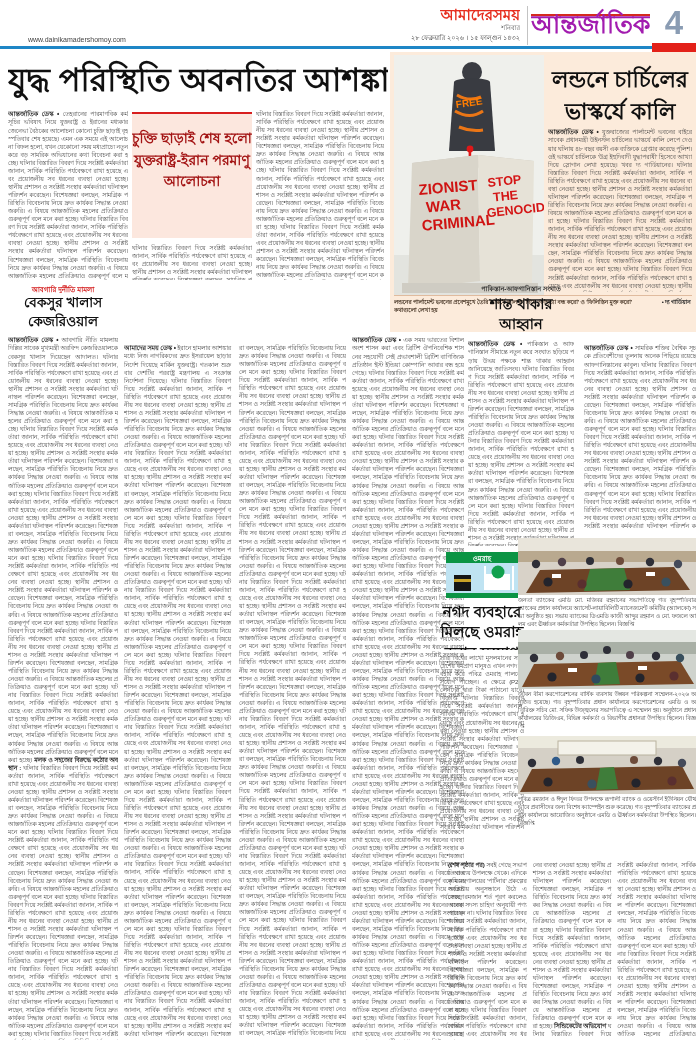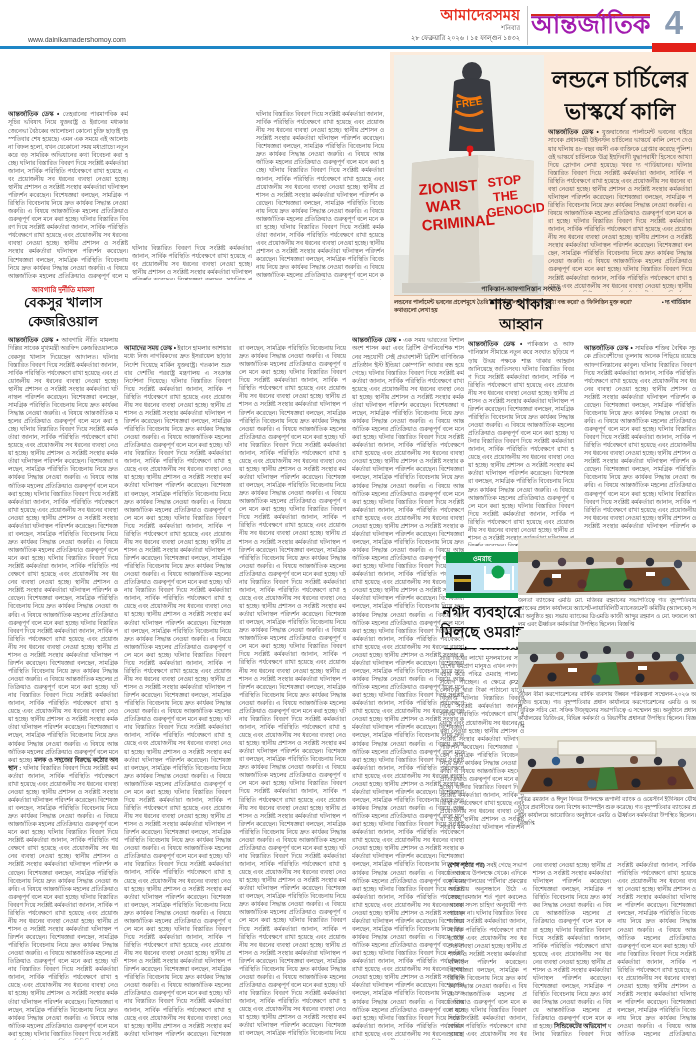--- a/index.html
+++ b/index.html
@@ -29,27 +29,31 @@
     <div class="abs" style="left:388px;top:23px;width:132px;height:9px;font-size:6.5px;color:#555;text-align:right;">শনিবার</div>
     <div class="abs" style="left:360px;top:33px;width:160px;height:10px;font-size:6.5px;color:#333;text-align:right;">২৮ ফেব্রুয়ারি ২০২৬ । ১৫ ফাল্গুন ১৪৩২</div>
     <div class="abs" style="left:527px;top:6px;width:1px;height:39px;background:#c3c3c3;"></div>
     <div class="abs" style="left:531px;top:14px;width:119px;height:1.6px;background:#d42a1e;z-index:1;"></div>
     <div class="abs" style="left:531px;top:4px;width:119px;height:40px;font-size:25px;font-weight:800;color:#a21caf;text-align:center;z-index:2;line-height:40px;">আন্তর্জাতিক</div>
     <div class="abs" style="left:652px;top:0;width:44px;height:46px;font-size:33px;font-weight:800;color:#8a9cb3;text-align:center;line-height:46px;">4</div>
     <div class="abs rule-blue" style="left:0;top:46px;width:652px;height:2.6px;"></div>
     <div class="abs block-red" style="left:652px;top:43px;width:44px;height:9px;"></div>
   </div>
 
+  <div class="abs hl" style="left:8px;top:54px;width:380px;height:52px;font-size:32px;line-height:52px;white-space:nowrap;">যুদ্ধ পরিস্থিতি অবনতির আশঙ্কা</div>
 
   <div class="abs bt" style="left:8px;top:110px;width:120px;height:170px;">
     <span class="by" style="font-size:6.5px;">আন্তর্জাতিক ডেস্ক •</span>
     <span>তেহরানের পারমাণবিক কর্মসূচির ভবিষ্যৎ নিয়ে যুক্তরাষ্ট্র ও ইরানের মধ্যকার জেনেভা বৈঠকের আলোচনা কোনো চুক্তি ছাড়াই বৃহস্পতিবার শেষ হয়েছে। এমন এক সময়ে এই আলোচনা বিফল হলো, যখন যেকোনো সময় মধ্যপ্রাচ্যে নতুন করে বড় সামরিক অভিযানের কথা বিবেচনা করা হচ্ছে।</span>
     <span> ঘটনার বিস্তারিত বিবরণ দিয়ে সংশ্লিষ্ট কর্মকর্তারা জানান, সার্বিক পরিস্থিতি পর্যবেক্ষণে রাখা হয়েছে এবং প্রয়োজনীয় সব ধরনের ব্যবস্থা নেওয়া হচ্ছে। স্থানীয় প্রশাসন ও সংশ্লিষ্ট সংস্থার কর্মকর্তারা ঘটনাস্থল পরিদর্শন করেছেন। বিশেষজ্ঞরা বলছেন, সামগ্রিক পরিস্থিতি বিবেচনায় নিয়ে দ্রুত কার্যকর সিদ্ধান্ত নেওয়া জরুরি। এ বিষয়ে আন্তর্জাতিক মহলের প্রতিক্রিয়াও গুরুত্বপূর্ণ বলে মনে করা হচ্ছে। ঘটনার বিস্তারিত বিবরণ দিয়ে সংশ্লিষ্ট কর্মকর্তারা জানান, সার্বিক পরিস্থিতি পর্যবেক্ষণে রাখা হয়েছে এবং প্রয়োজনীয় সব ধরনের ব্যবস্থা নেওয়া হচ্ছে। স্থানীয় প্রশাসন ও সংশ্লিষ্ট সংস্থার কর্মকর্তারা ঘটনাস্থল পরিদর্শন করেছেন। বিশেষজ্ঞরা বলছেন, সামগ্রিক পরিস্থিতি বিবেচনায় নিয়ে দ্রুত কার্যকর সিদ্ধান্ত নেওয়া জরুরি। এ বিষয়ে আন্তর্জাতিক মহলের প্রতিক্রিয়াও গুরুত্বপূর্ণ বলে মনে করা হচ্ছে।</span>
   </div>
 
+  <div class="abs quote" style="left:132px;top:112px;width:120px;height:126px;font-size:14px;line-height:1.55;padding-top:14px;box-sizing:border-box;">
+    <span>চুক্তি ছাড়াই শেষ হলো যুক্তরাষ্ট্র-ইরান পরমাণু আলোচনা</span>
+  </div>
   <div class="abs bt" style="left:132px;top:244px;width:120px;height:36px;"> ঘটনার বিস্তারিত বিবরণ দিয়ে সংশ্লিষ্ট কর্মকর্তারা জানান, সার্বিক পরিস্থিতি পর্যবেক্ষণে রাখা হয়েছে এবং প্রয়োজনীয় সব ধরনের ব্যবস্থা নেওয়া হচ্ছে। স্থানীয় প্রশাসন ও সংশ্লিষ্ট সংস্থার কর্মকর্তারা ঘটনাস্থল পরিদর্শন করেছেন। বিশেষজ্ঞরা বলছেন, সামগ্রিক পরিস্থিতি বিবেচনায় নিয়ে দ্রুত কার্যকর সিদ্ধান্ত নেওয়া জরুরি। এ বিষয়ে আন্তর্জাতিক মহলের প্রতিক্রিয়াও গুরুত্বপূর্ণ বলে মনে করা হচ্ছে। ঘটনার বিস্তারিত বিবরণ দিয়ে সংশ্লিষ্ট কর্মকর্তারা জানান, সার্বিক পরিস্থিতি পর্যবেক্ষণে রাখা হয়েছে এবং প্রয়োজনীয় সব ধরনের ব্যবস্থা নেওয়া হচ্ছে। স্থানীয় প্রশাসন ও সংশ্লিষ্ট সংস্থার কর্মকর্তারা ঘটনাস্থল পরিদর্শন করেছেন। বিশেষজ্ঞরা বলছেন, সামগ্রিক পরিস্থিতি বিবেচনায় নিয়ে দ্রুত কার্যকর সিদ্ধান্ত নেওয়া জরুরি। এ বিষয়ে আন্তর্জাতিক মহলের প্রতিক্রিয়াও গুরুত্বপূর্ণ বলে মনে করা হচ্ছে।</div>
 
   <div class="abs bt" style="left:256px;top:110px;width:128px;height:170px;"> ঘটনার বিস্তারিত বিবরণ দিয়ে সংশ্লিষ্ট কর্মকর্তারা জানান, সার্বিক পরিস্থিতি পর্যবেক্ষণে রাখা হয়েছে এবং প্রয়োজনীয় সব ধরনের ব্যবস্থা নেওয়া হচ্ছে। স্থানীয় প্রশাসন ও সংশ্লিষ্ট সংস্থার কর্মকর্তারা ঘটনাস্থল পরিদর্শন করেছেন। বিশেষজ্ঞরা বলছেন, সামগ্রিক পরিস্থিতি বিবেচনায় নিয়ে দ্রুত কার্যকর সিদ্ধান্ত নেওয়া জরুরি। এ বিষয়ে আন্তর্জাতিক মহলের প্রতিক্রিয়াও গুরুত্বপূর্ণ বলে মনে করা হচ্ছে। ঘটনার বিস্তারিত বিবরণ দিয়ে সংশ্লিষ্ট কর্মকর্তারা জানান, সার্বিক পরিস্থিতি পর্যবেক্ষণে রাখা হয়েছে এবং প্রয়োজনীয় সব ধরনের ব্যবস্থা নেওয়া হচ্ছে। স্থানীয় প্রশাসন ও সংশ্লিষ্ট সংস্থার কর্মকর্তারা ঘটনাস্থল পরিদর্শন করেছেন। বিশেষজ্ঞরা বলছেন, সামগ্রিক পরিস্থিতি বিবেচনায় নিয়ে দ্রুত কার্যকর সিদ্ধান্ত নেওয়া জরুরি। এ বিষয়ে আন্তর্জাতিক মহলের প্রতিক্রিয়াও গুরুত্বপূর্ণ বলে মনে করা হচ্ছে। ঘটনার বিস্তারিত বিবরণ দিয়ে সংশ্লিষ্ট কর্মকর্তারা জানান, সার্বিক পরিস্থিতি পর্যবেক্ষণে রাখা হয়েছে এবং প্রয়োজনীয় সব ধরনের ব্যবস্থা নেওয়া হচ্ছে। স্থানীয় প্রশাসন ও সংশ্লিষ্ট সংস্থার কর্মকর্তারা ঘটনাস্থল পরিদর্শন করেছেন। বিশেষজ্ঞরা বলছেন, সামগ্রিক পরিস্থিতি বিবেচনায় নিয়ে দ্রুত কার্যকর সিদ্ধান্ত নেওয়া জরুরি। এ বিষয়ে আন্তর্জাতিক মহলের প্রতিক্রিয়াও গুরুত্বপূর্ণ বলে মনে করা হচ্ছে। ঘটনার বিস্তারিত বিবরণ দিয়ে সংশ্লিষ্ট কর্মকর্তারা জানান, সার্বিক পরিস্থিতি পর্যবেক্ষণে রাখা হয়েছে এবং প্রয়োজনীয় সব ধরনের ব্যবস্থা নেওয়া হচ্ছে। স্থানীয় প্রশাসন ও সংশ্লিষ্ট সংস্থার কর্মকর্তারা ঘটনাস্থল পরিদর্শন করেছেন। বিশেষজ্ঞরা বলছেন, সামগ্রিক পরিস্থিতি বিবেচনায় নিয়ে দ্রুত কার্যকর সিদ্ধান্ত নেওয়া জরুরি। এ বিষয়ে আন্তর্জাতিক মহলের প্রতিক্রিয়াও গুরুত্বপূর্ণ বলে মনে করা হচ্ছে।</div>
 
   <div class="abs peach" style="left:390px;top:52px;width:306px;height:280px;">
 
     <div class="abs" style="left:4px;top:3px;width:150px;height:241px;">
       <svg width="150" height="241" viewBox="0 0 150 241">
         <rect width="150" height="241" fill="#eff0ec"></rect>
         <rect y="200" width="150" height="41" fill="#e3e4df"></rect>

